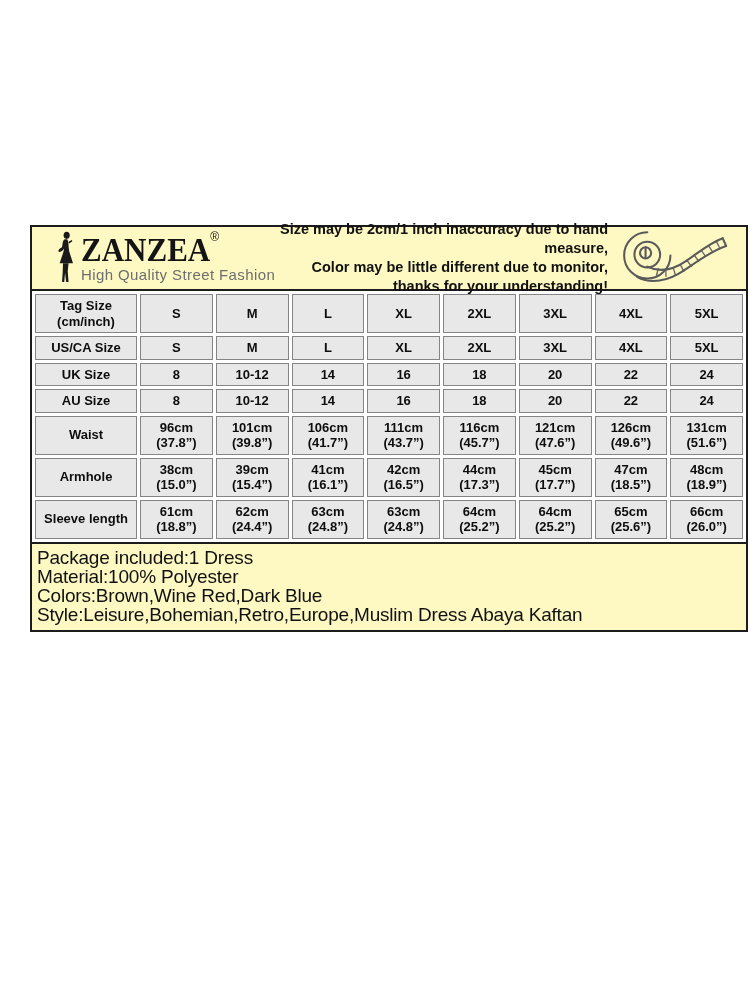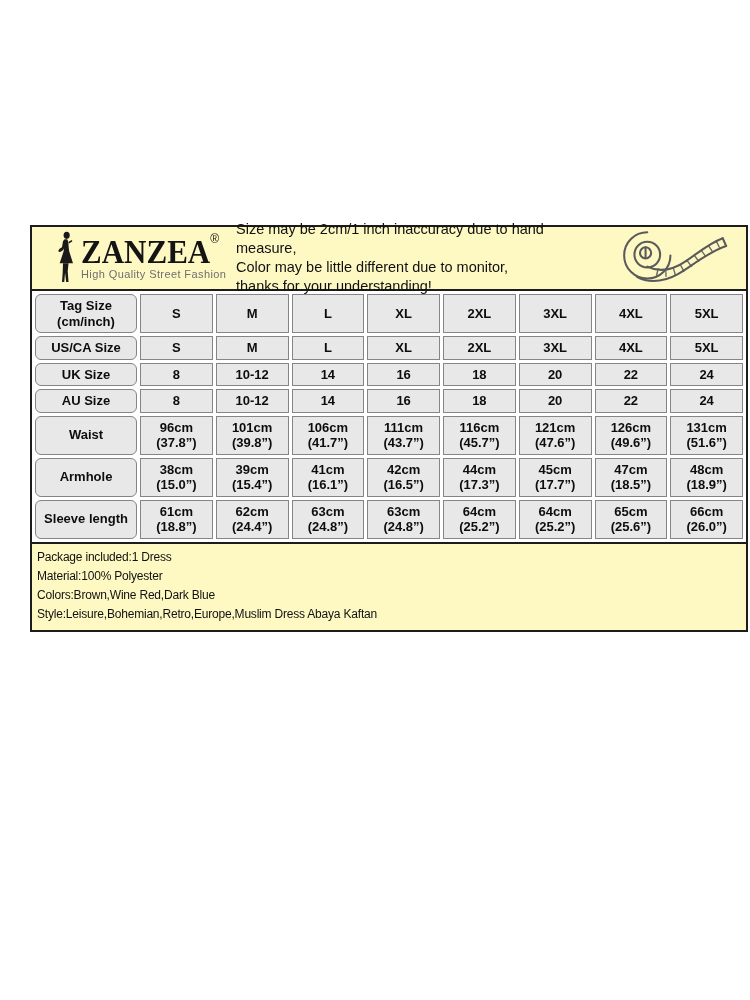--- a/index.html
+++ b/index.html
@@ -36,53 +36,53 @@
   .logo-figure{flex:0 0 auto;margin-right:3px;}
   .logo-text-col{display:flex;flex-direction:column;line-height:1;}
   .logo-name{
     font-family:"Liberation Serif","DejaVu Serif",serif;
     font-weight:700;font-size:31px;letter-spacing:0;
     transform:scaleY(1.08);transform-origin:left center;
     white-space:nowrap;color:#141414;
   }
   .logo-name .reg{font-size:12px;vertical-align:top;position:relative;top:-2px;font-family:"Liberation Sans",sans-serif;font-weight:400;}
   .logo-tagline{
-    font-size:11px;color:var(--tagline-gray);
+    font-size:15px;color:var(--tagline-gray);
     letter-spacing:.4px;margin-top:2px;white-space:nowrap;
   }
   .notice{
-    flex:1;text-align:left;
-    font-weight:400;font-size:14.5px;line-height:19px;
+    flex:1;text-align:right;
+    font-weight:700;font-size:14.5px;line-height:19px;
     padding-right:4px;
   }
   .tape-wrap{flex:0 0 auto;width:128px;display:flex;justify-content:center;}
   
   .table-zone{background:#fff;}
   table.size-table{
     width:100%;
     border-collapse:separate;border-spacing:3px;
     table-layout:fixed;
   }
   table.size-table th,table.size-table td{
     background:var(--cell-bg);
     border:1px solid var(--cell-border);
     text-align:center;vertical-align:middle;
     font-size:13px;font-weight:700;
     white-space:pre-line;
     line-height:15.5px;
     padding:3px 1px;
     color:#0d0d0d;
   }
-  table.size-table th{width:102px;border-radius:6px;}
+  table.size-table th{width:102px;}
   table.size-table td{font-weight:600;}
   
   .panel-footer{
     border-top:2px solid var(--outer-border);
     padding:4px 6px 6px 5px;
-    font-size:12px;line-height:19px;
+    font-size:19px;line-height:19px;
     letter-spacing:-0.2px;
   }
   .panel-footer div{white-space:nowrap;}
 </style>
 </head>
 <body>
 
 <div class="sheet">
   <div class="panel">
 

